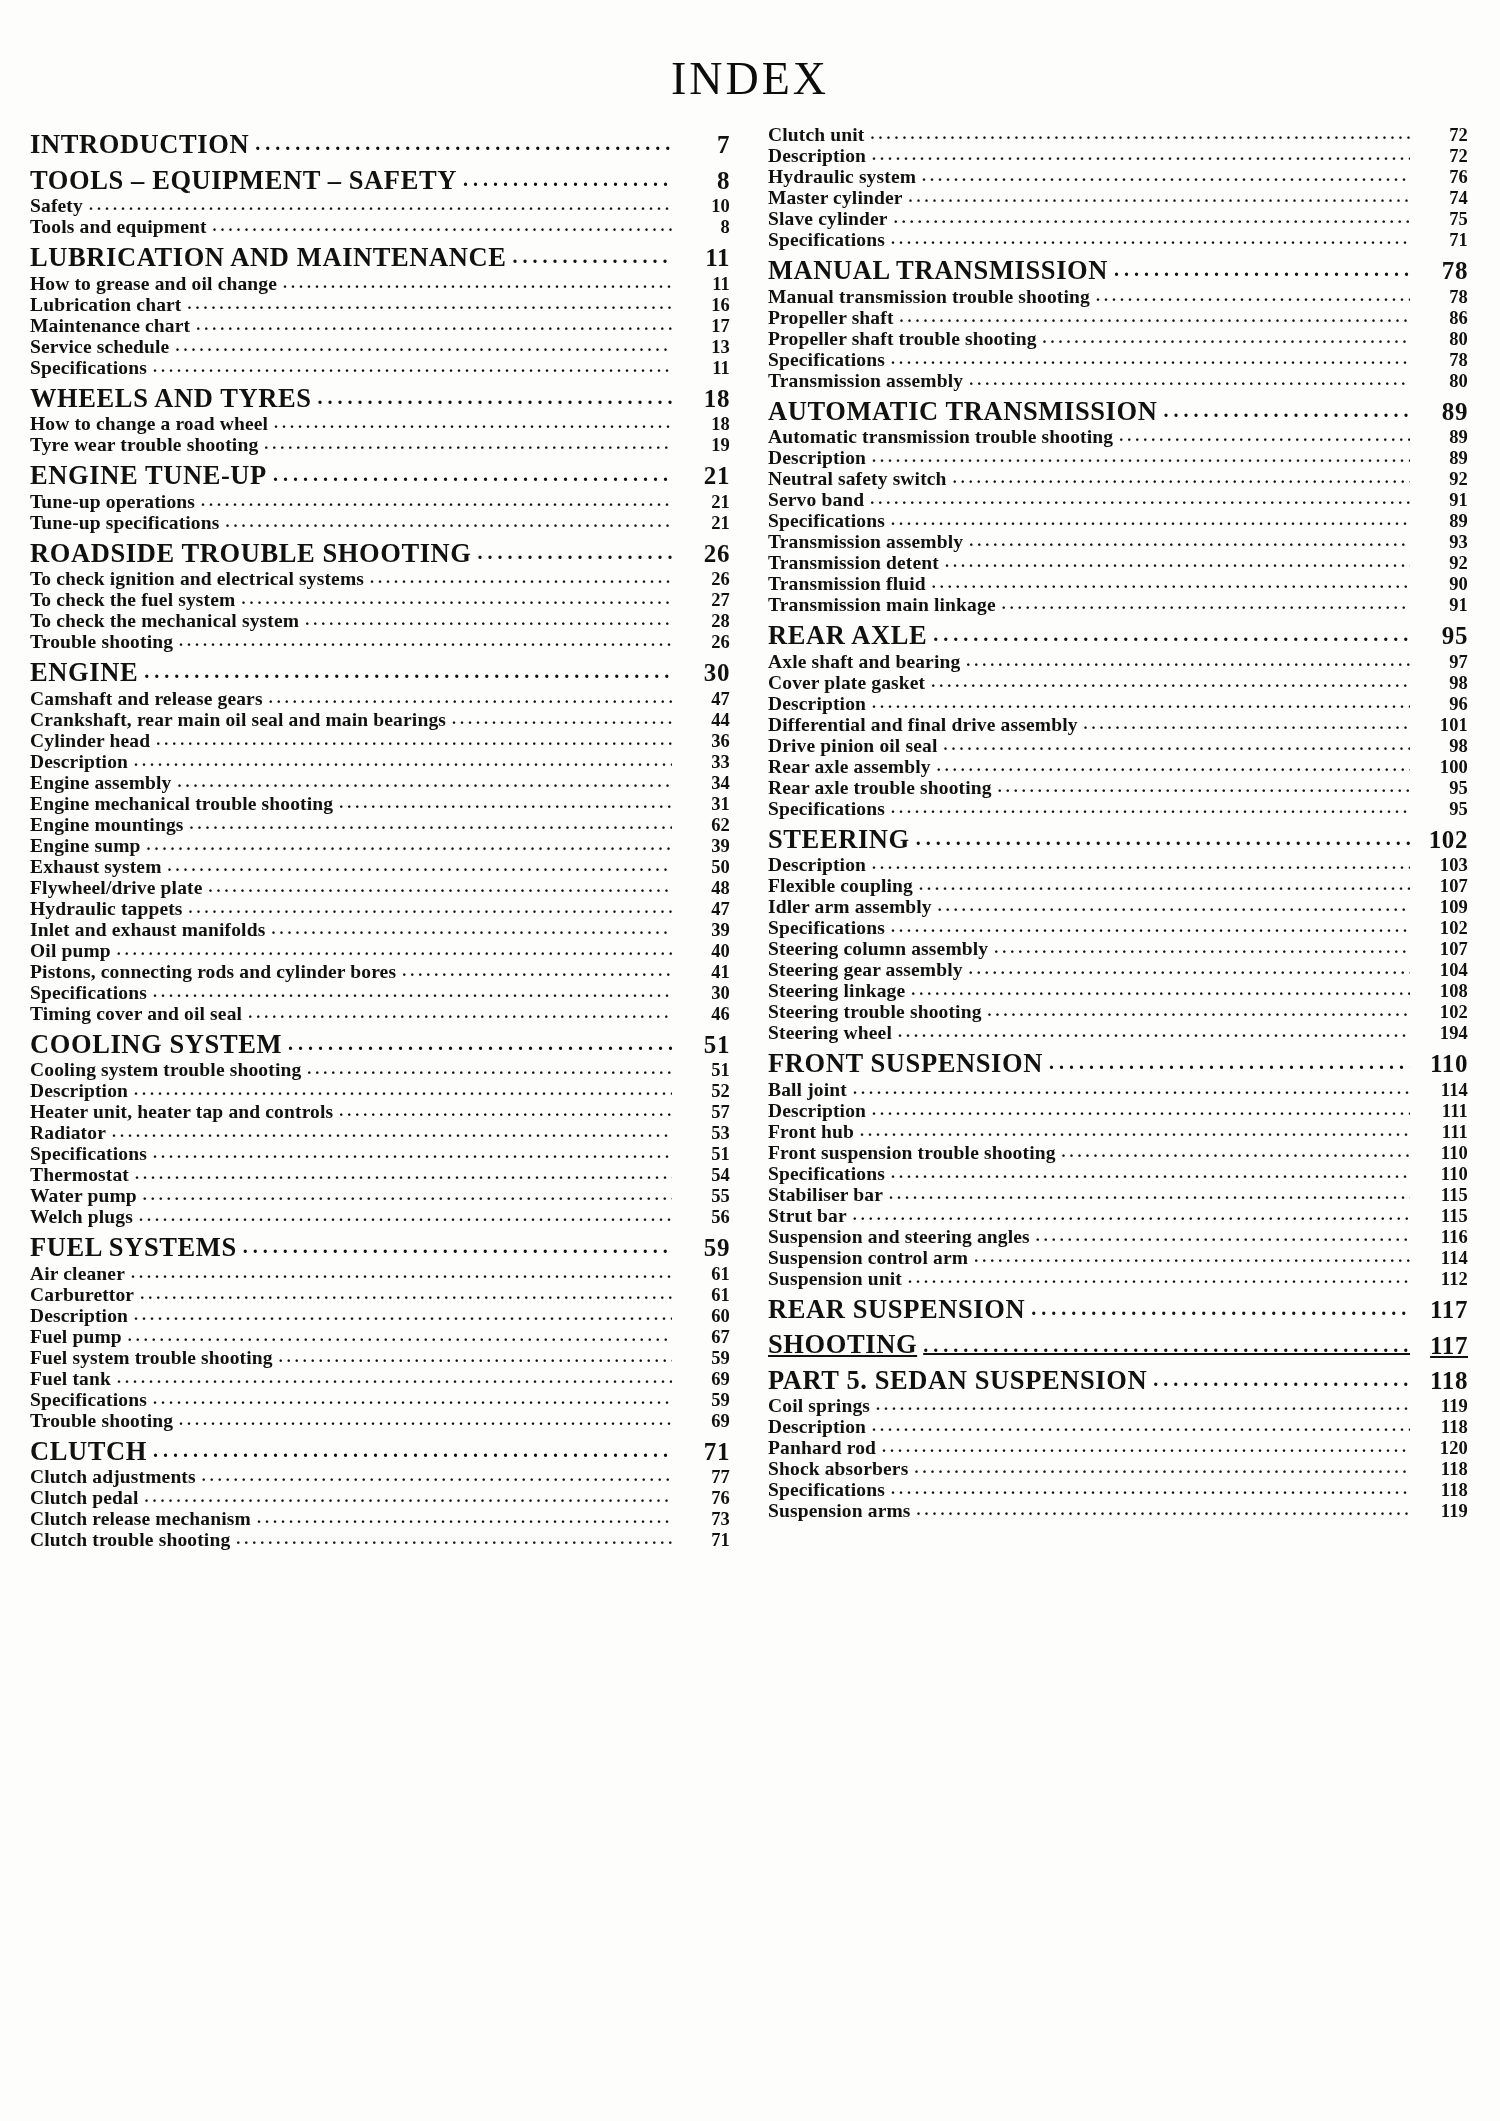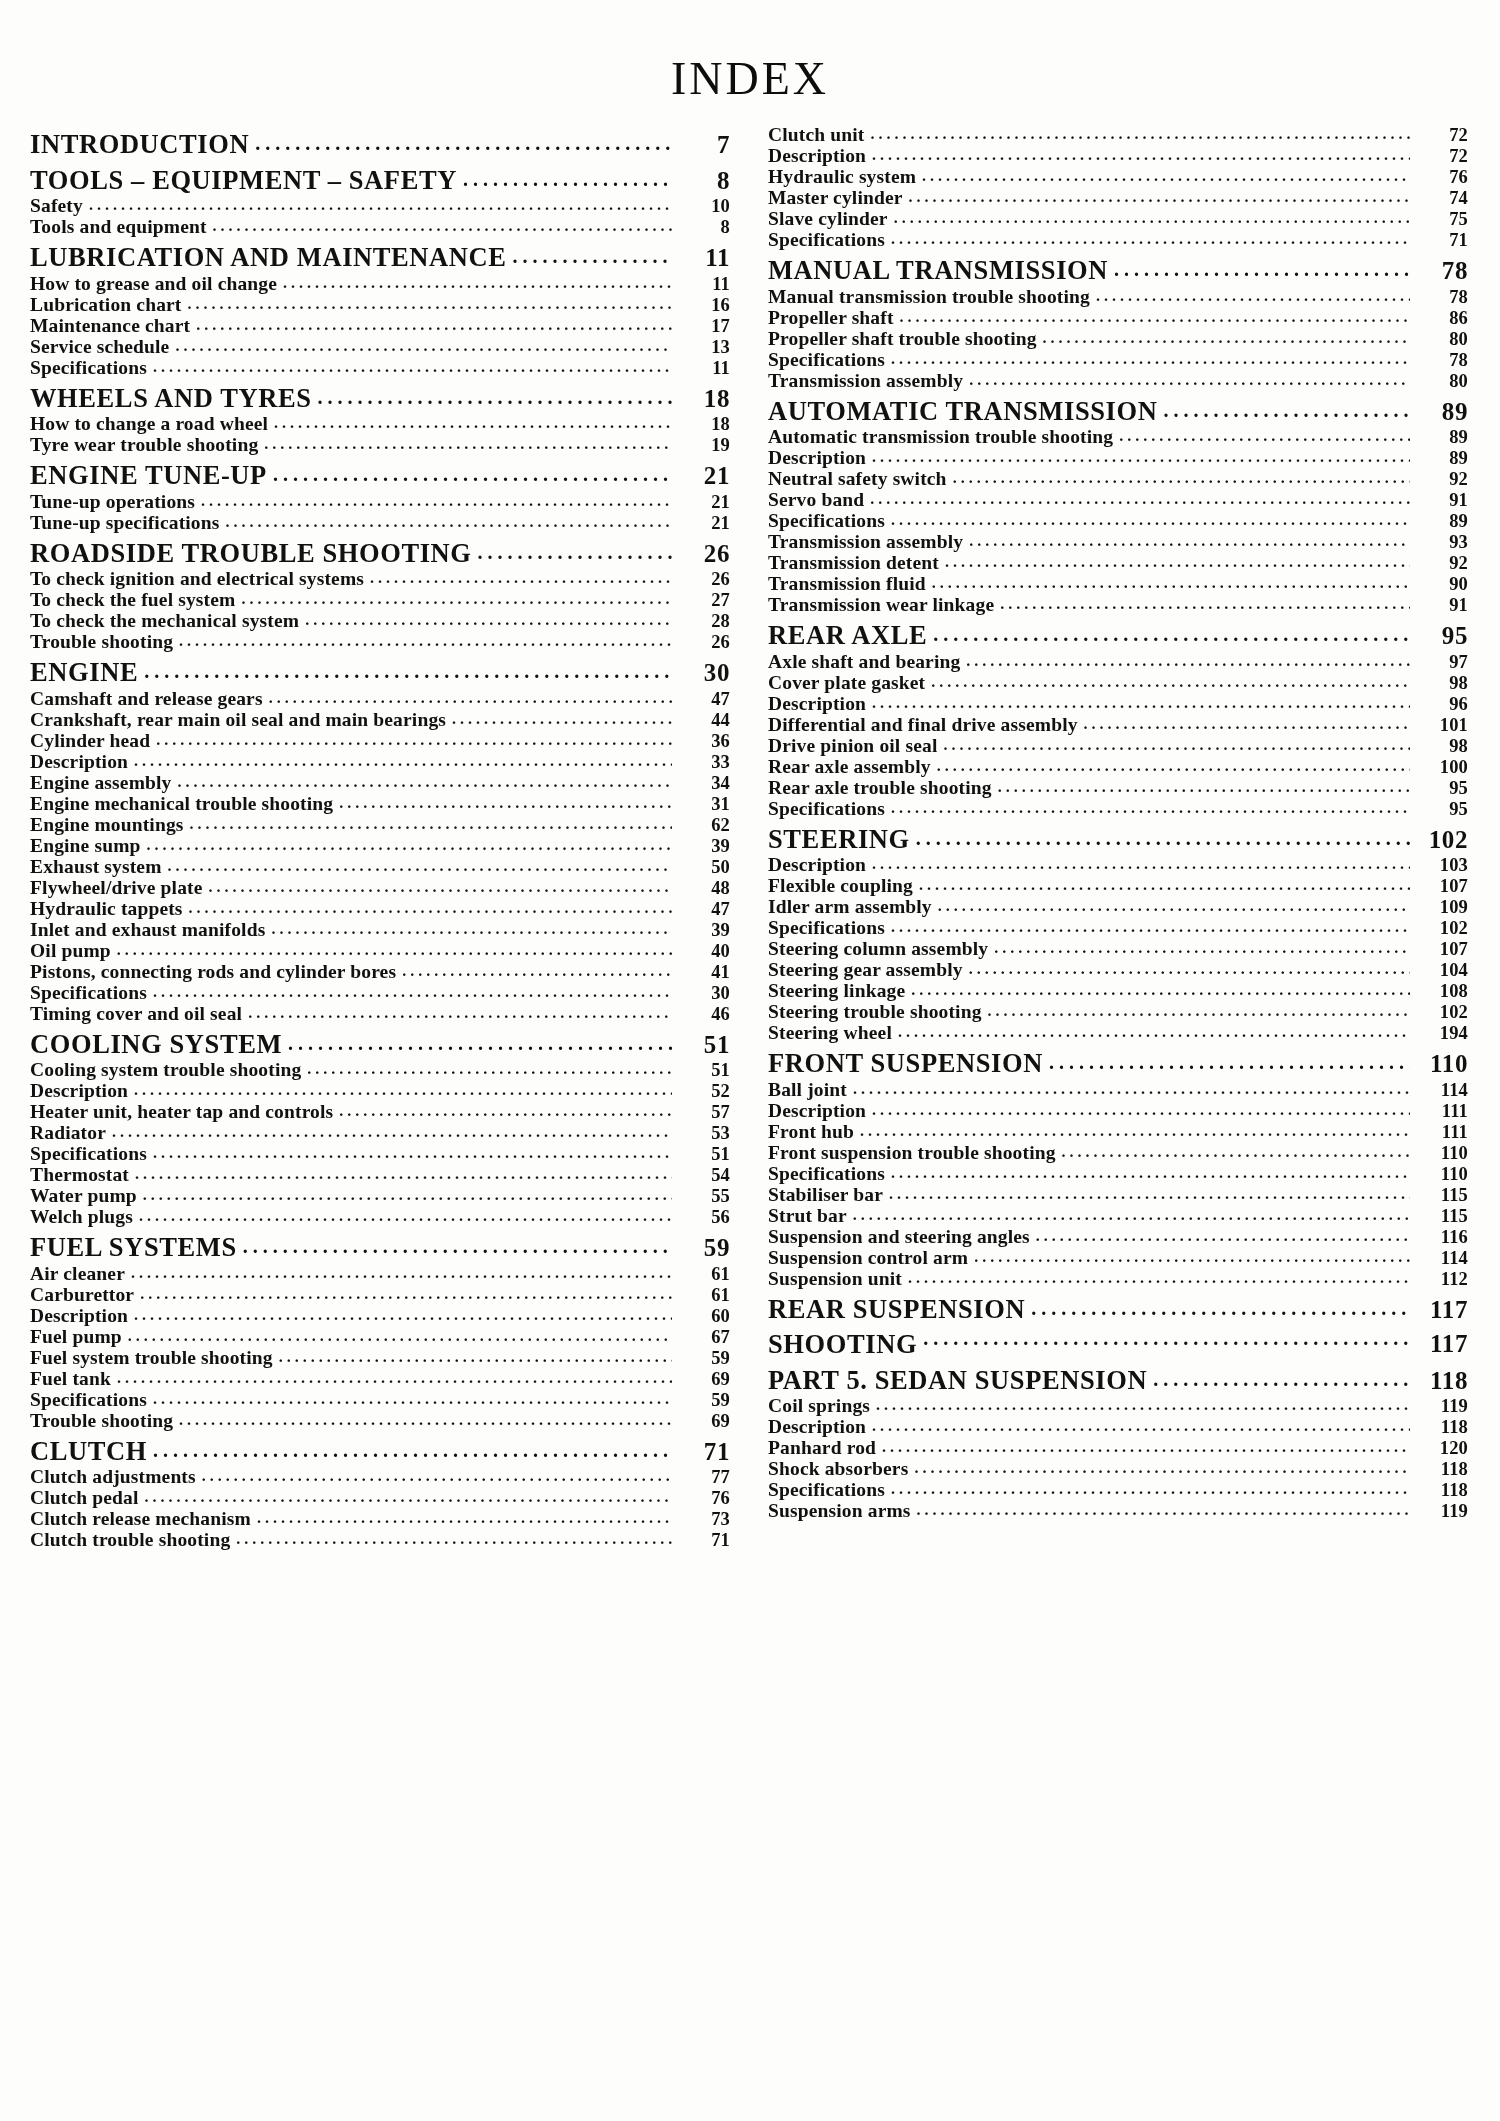--- a/index.html
+++ b/index.html
@@ -112,22 +112,23 @@
   
   .entry.major.wrap {
     display: block;
   }
   .entry.major.wrap .firstline {
     display: block;
     white-space: nowrap;
   }
   .entry.major.wrap .secondline {
     display: flex;
-    align-items: flex-start;
+    align-items: flex-end;
     width: 100%;
+    text-decoration: underline;
   }
 </style>
 </head>
 <body>
 
 <div class="page">
 
   <div class="page-title">INDEX</div>
 
   <div class="columns">
@@ -538,21 +539,21 @@
           <span class="label">Transmission detent</span>
           <span class="leader">........................................................................................................................</span>
           <span class="pageno">92</span>
         </div>
         <div class="entry sub">
           <span class="label">Transmission fluid</span>
           <span class="leader">........................................................................................................................</span>
           <span class="pageno">90</span>
         </div>
         <div class="entry sub">
-          <span class="label">Transmission wear linkage</span>
+          <span class="label">Transmission main linkage</span>
           <span class="leader">........................................................................................................................</span>
           <span class="pageno">91</span>
         </div>
         <div class="entry major">
           <span class="label">REAR AXLE</span>
           <span class="leader">........................................................................................................................</span>
           <span class="pageno">95</span>
         </div>
         <div class="entry sub">
           <span class="label">Axle shaft and bearing</span>

